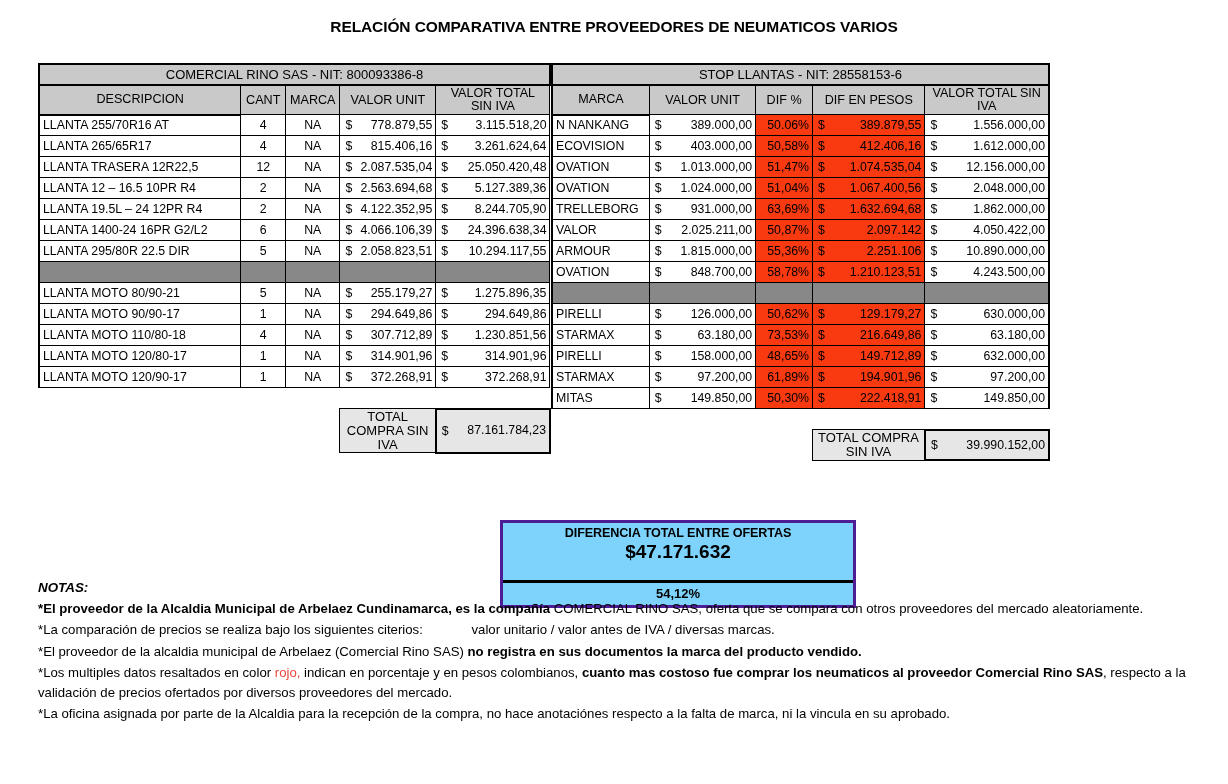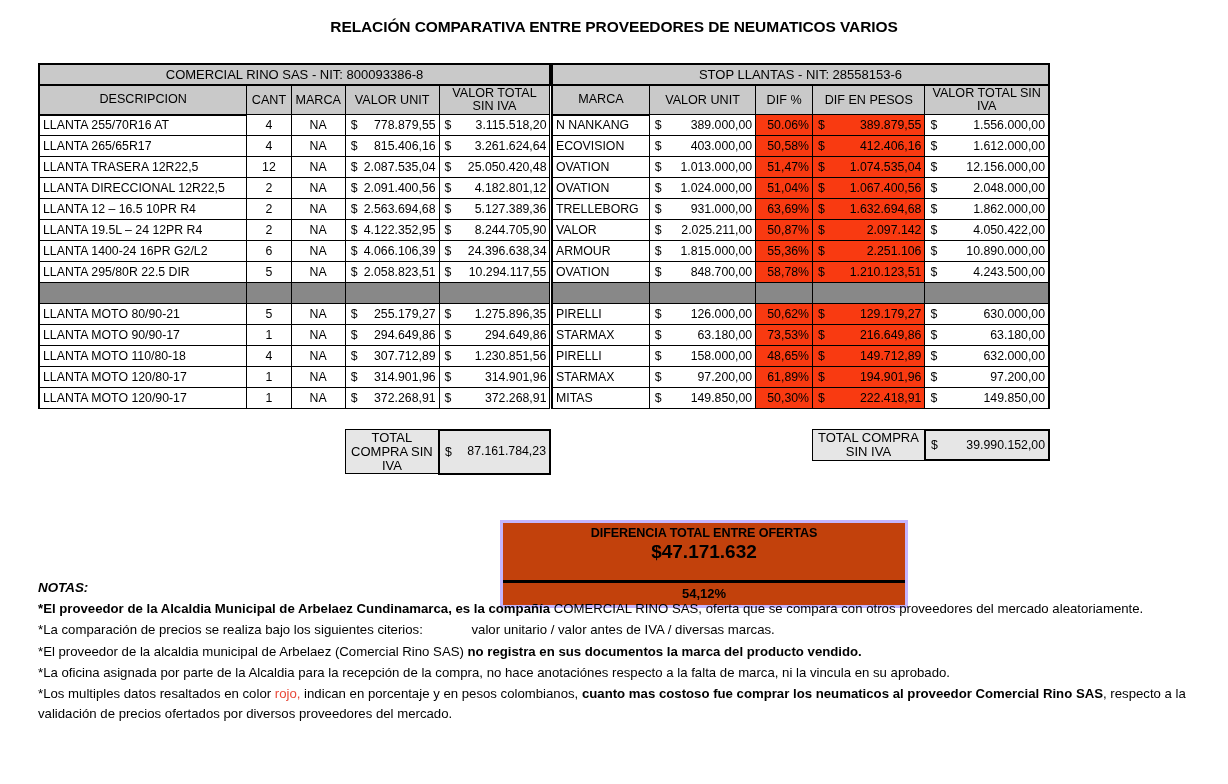--- a/index.html
+++ b/index.html
@@ -115,23 +115,23 @@
     background: #e6e6e6;
     border: 2px solid #000 !important;
     height: 40px;
   }
   .blank { border: none !important; background: transparent; }
 
   
   .diffbox {
     position: absolute;
     left: 500px; top: 520px;
-    width: 408px;
-    border: 3px solid #c4b5fd;
-    background: #c2410c;
+    width: 356px;
+    border: 3px solid #4c1d95;
+    background: #7dd3fc;
   }
   .diffbox .row1 {
     text-align: center;
     padding: 3px 0 1px;
     border-bottom: 3px solid #000;
   }
   .diff-label {
     font-size: 12.6px; font-weight: bold; letter-spacing: -0.1px;
   }
   .diff-amount {
@@ -201,27 +201,20 @@
             <td class="cur "><span class="sym">$</span><span>3.261.624,64</span></td>
           </tr>
           <tr>
             <td class="desc outer-l">LLANTA TRASERA 12R22,5</td>
             <td class="ctr">12</td>
             <td class="ctr">NA</td>
             <td class="cur "><span class="sym">$</span><span>2.087.535,04</span></td>
             <td class="cur "><span class="sym">$</span><span>25.050.420,48</span></td>
           </tr>
           <tr>
-            <td class="desc outer-l">LLANTA DIRECCIONAL 12R22,5</td>
-            <td class="ctr">2</td>
-            <td class="ctr">NA</td>
-            <td class="cur "><span class="sym">$</span><span>2.091.400,56</span></td>
-            <td class="cur "><span class="sym">$</span><span>4.182.801,12</span></td>
-          </tr>
-          <tr>
             <td class="desc outer-l">LLANTA 12 – 16.5 10PR R4</td>
             <td class="ctr">2</td>
             <td class="ctr">NA</td>
             <td class="cur "><span class="sym">$</span><span>2.563.694,68</span></td>
             <td class="cur "><span class="sym">$</span><span>5.127.389,36</span></td>
           </tr>
           <tr>
             <td class="desc outer-l">LLANTA 19.5L – 24 12PR R4</td>
             <td class="ctr">2</td>
             <td class="ctr">NA</td>
@@ -437,18 +430,18 @@
     </div>
     <div class="diff-pct">54,12%</div>
   </div>
 
   <div class="notes">
     <div class="notes-title">NOTAS:</div>
     <div id="notes-list">
         <div class="note"><span style="font-weight: bold;">*El proveedor de la Alcaldia Municipal de Arbelaez Cundinamarca, es la compañía </span><span style="font-weight: normal;">COMERCIAL RINO SAS</span><span>, oferta que se compara con otros proveedores del mercado aleatoriamente.</span></div>
         <div class="note"><span>*La comparación de precios se realiza bajo los siguientes citerios: </span><span style="font-weight: normal; margin-left: 45px;">valor unitario / valor antes de IVA / diversas marcas.</span></div>
         <div class="note"><span>*El proveedor de la alcaldia municipal de Arbelaez (Comercial Rino SAS) </span><span style="font-weight: bold;">no registra en sus documentos la marca del producto vendido.</span></div>
+        <div class="note"><span>*Los multiples datos resaltados en color </span><span class="red-word">rojo,</span><span> indican en porcentaje y en pesos colombianos, </span><span style="font-weight: bold;">cuanto mas costoso fue comprar los neumaticos al proveedor Comercial Rino SAS</span><span>, respecto a la validación de precios ofertados por diversos proveedores del mercado.</span></div>
         <div class="note"><span>*La oficina asignada por parte de la Alcaldia para la recepción de la compra, no hace anotaciónes respecto a la falta de marca, ni la vincula en su aprobado.</span></div>
-        <div class="note"><span>*Los multiples datos resaltados en color </span><span class="red-word">rojo,</span><span> indican en porcentaje y en pesos colombianos, </span><span style="font-weight: bold;">cuanto mas costoso fue comprar los neumaticos al proveedor Comercial Rino SAS</span><span>, respecto a la validación de precios ofertados por diversos proveedores del mercado.</span></div>
       </div>
   </div>
 
 </div>
 
 </body></html>

